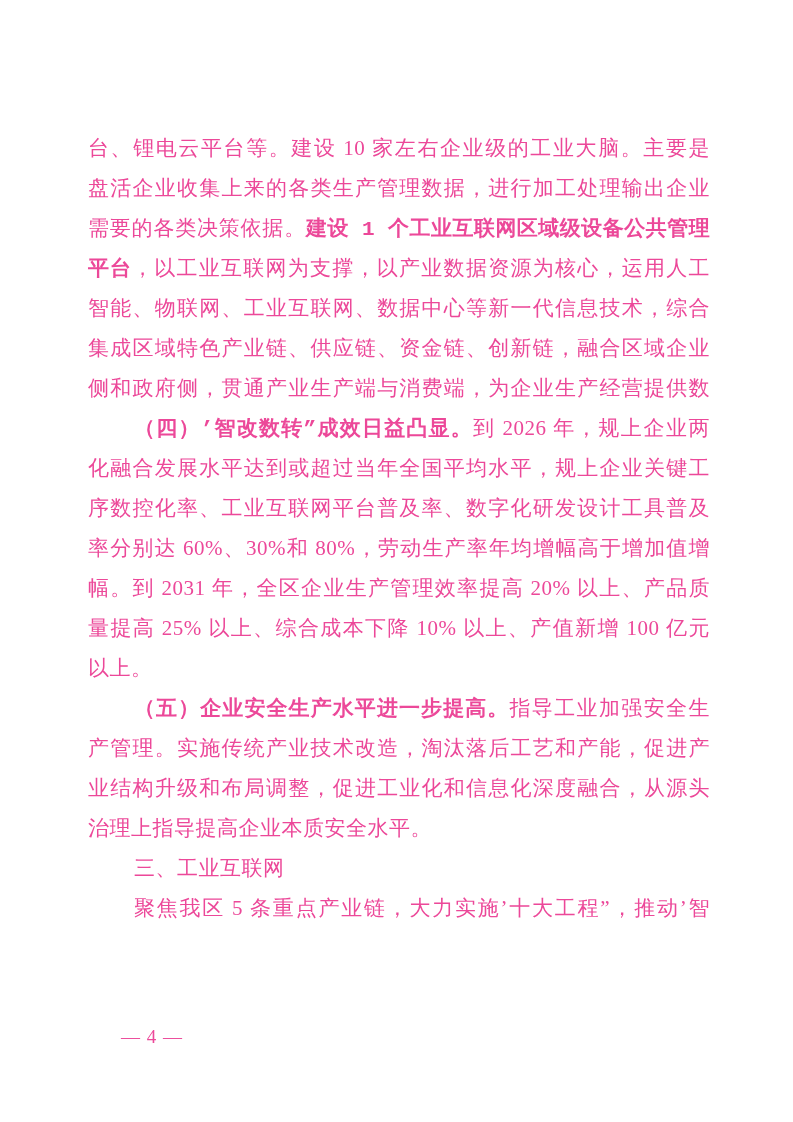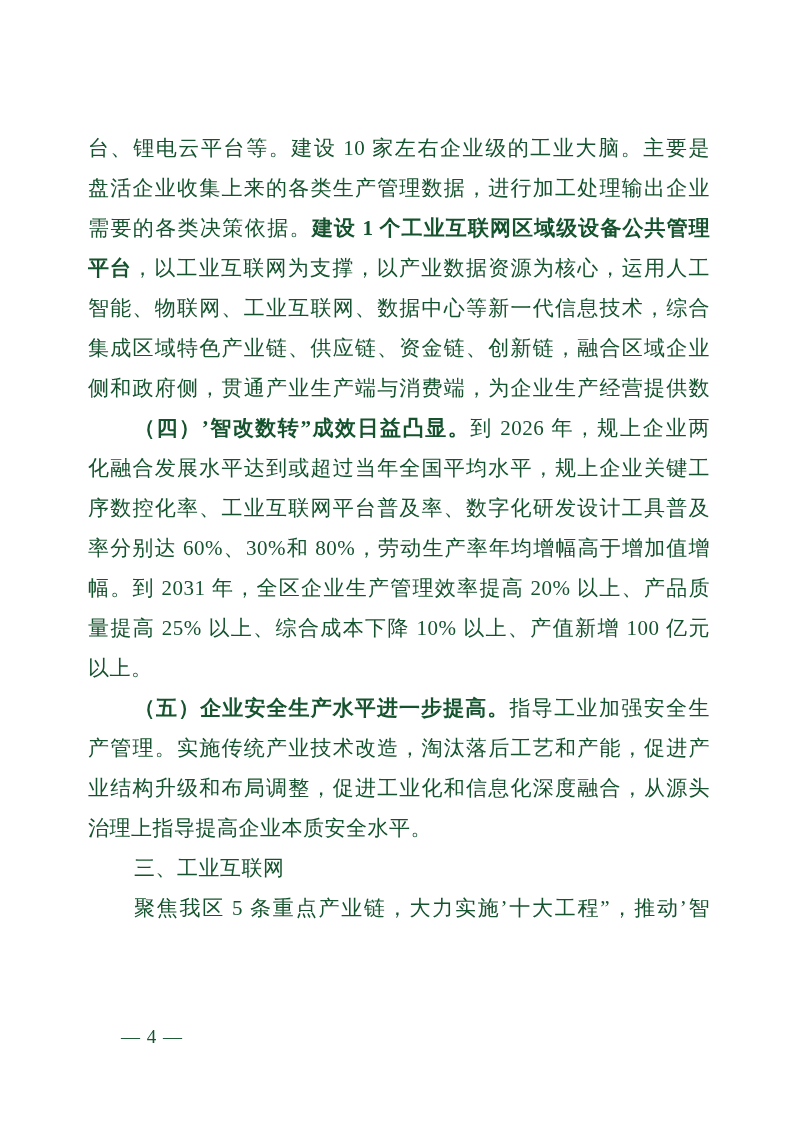--- a/index.html
+++ b/index.html
@@ -7,21 +7,21 @@
     padding: 0;
     background: #ffffff;
   }
   .page {
     position: relative;
     width: 793px;
     height: 1122px;
     background: #ffffff;
     overflow: hidden;
     font-family: "Liberation Serif", "DejaVu Serif", serif;
-    color: #14532d;
+    color: #ec4899;
   }
   .textblock {
     position: absolute;
     left: 88px;
     top: 128px;
     width: 622px;
   }
   .para { margin: 0; padding: 0; }
   .line {
     font-size: 21px;
@@ -36,21 +36,21 @@
   .line.nofill {
     text-align: left;
     text-align-last: left;
   }
   .line.indent {
     text-indent: 46px;
   }
   .seg { white-space: pre-wrap; }
   .seg.b {
     font-weight: 700;
-    font-family: Liberation Serif, serif;
+    font-family: Liberation Mono, monospace;
     letter-spacing: 0.2px;
   }
   .footer {
     position: absolute;
     left: 121px;
     top: 1022px;
     font-size: 19px;
     line-height: 30px;
     letter-spacing: 1px;
     font-family: "Liberation Serif", "DejaVu Serif", serif;

